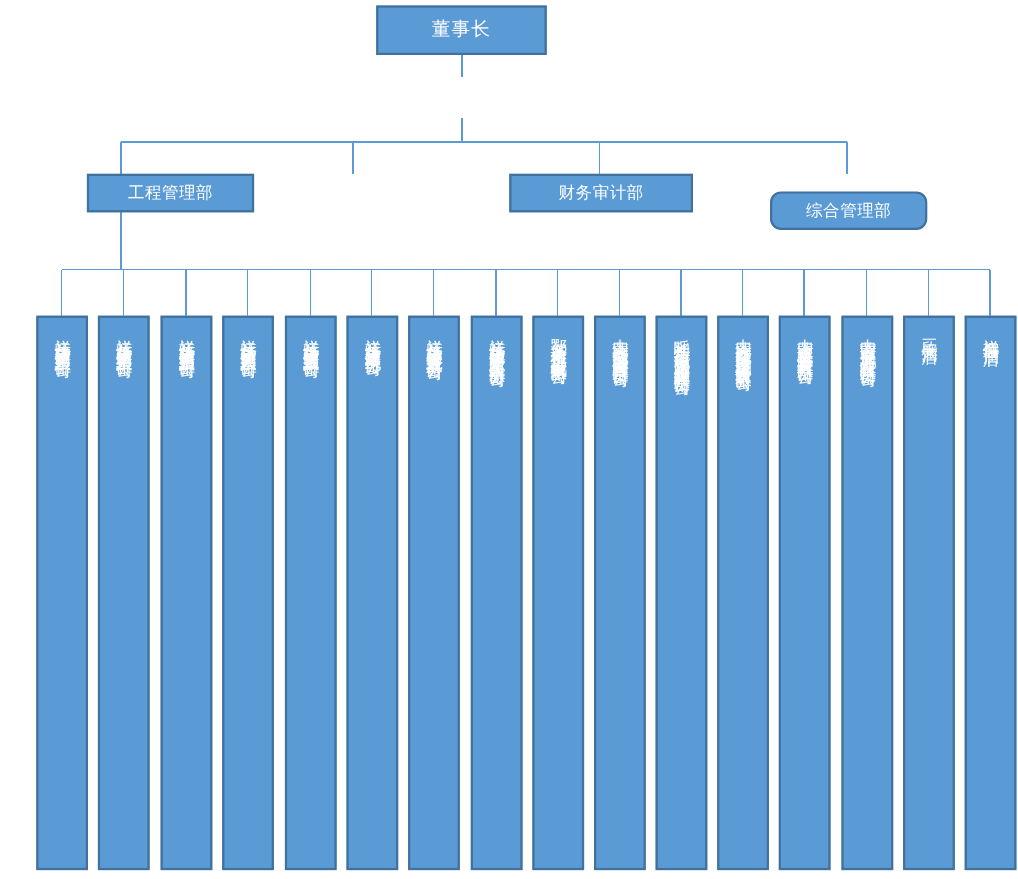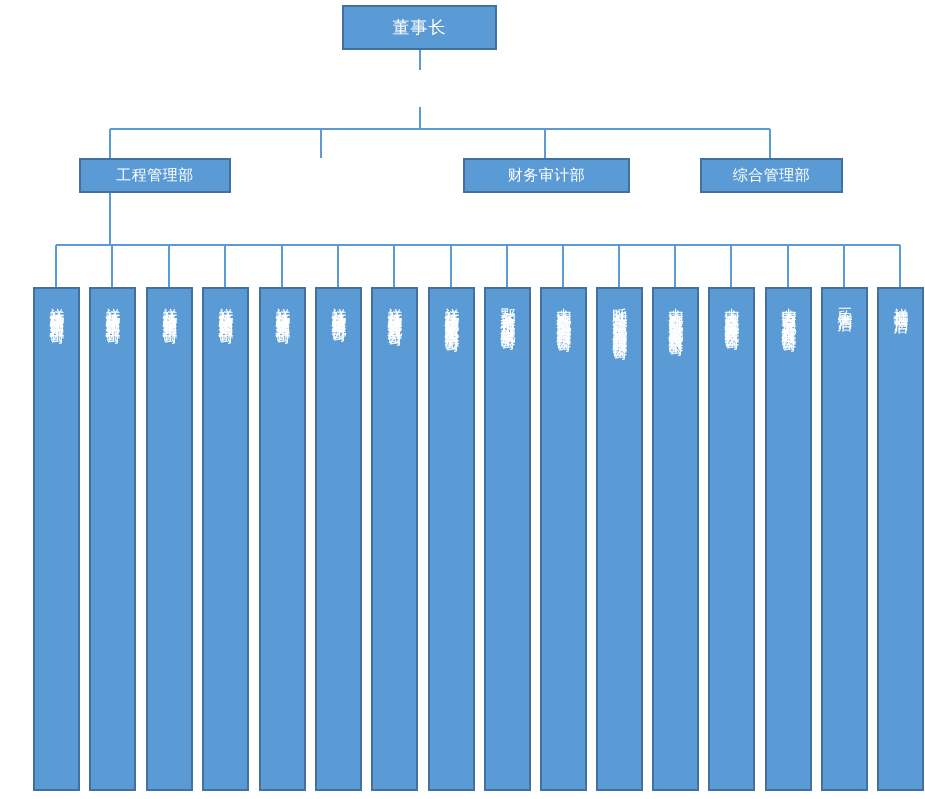--- a/index.html
+++ b/index.html
@@ -120,21 +120,21 @@
     <span>董事长</span>
   </div>
 
 
   <div class="node dept" style="left:35px; top:158px; width:152px; height:35px;margin-left:44px;">
     <span>工程管理部</span>
   </div>
   <div class="node dept" style="left:463px; top:158px; width:167px; height:35px;">
     <span>财务审计部</span>
   </div>
-  <div class="node dept" style="left:700px; top:158px; width:143px; height:35px;">
+  <div class="node dept" style="left:700px; top:174px; width:143px; height:35px;border-radius:10px;">
     <span>综合管理部</span>
   </div>
 
   <div class="node sub" style="left:33px; top:287px; width:47px; height:504px;">
     <span class="vtext">祥远路桥集团第一工程公司</span>
   </div>
   <div class="node sub" style="left:89px; top:287px; width:47px; height:504px;">
     <span class="vtext">祥远路桥集团第二工程公司</span>
   </div>
   <div class="node sub" style="left:146px; top:287px; width:47px; height:504px;">

